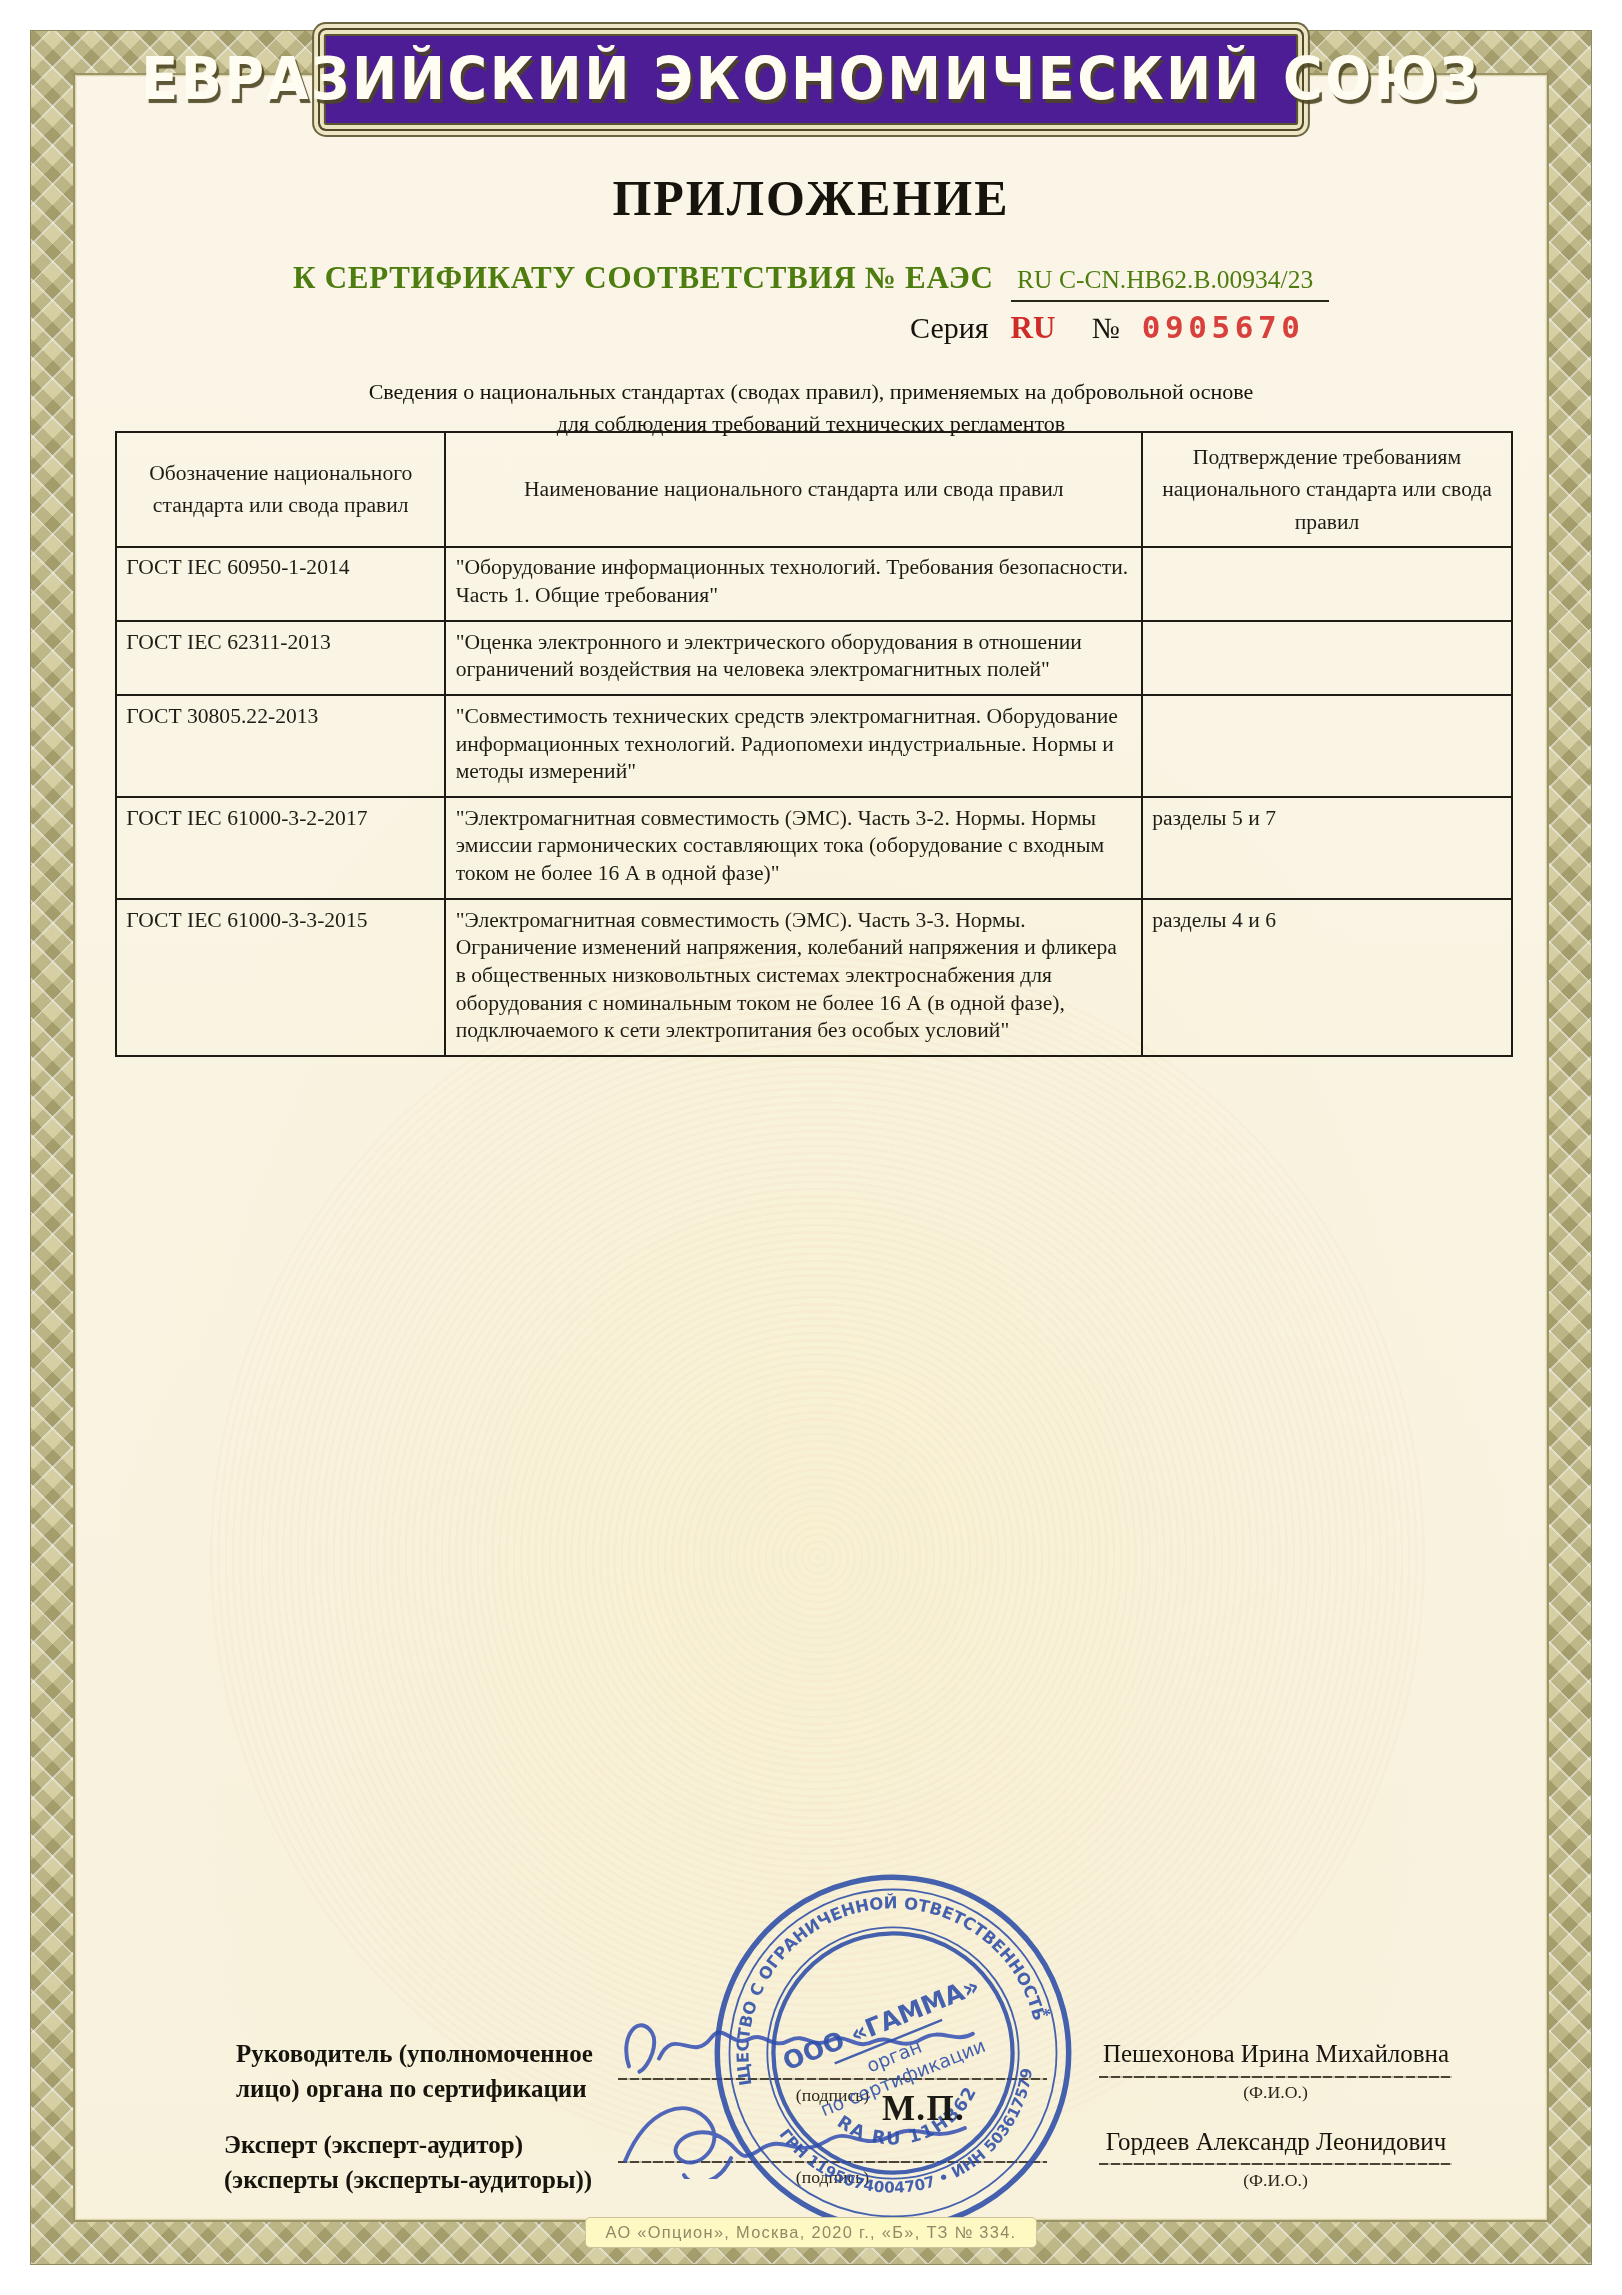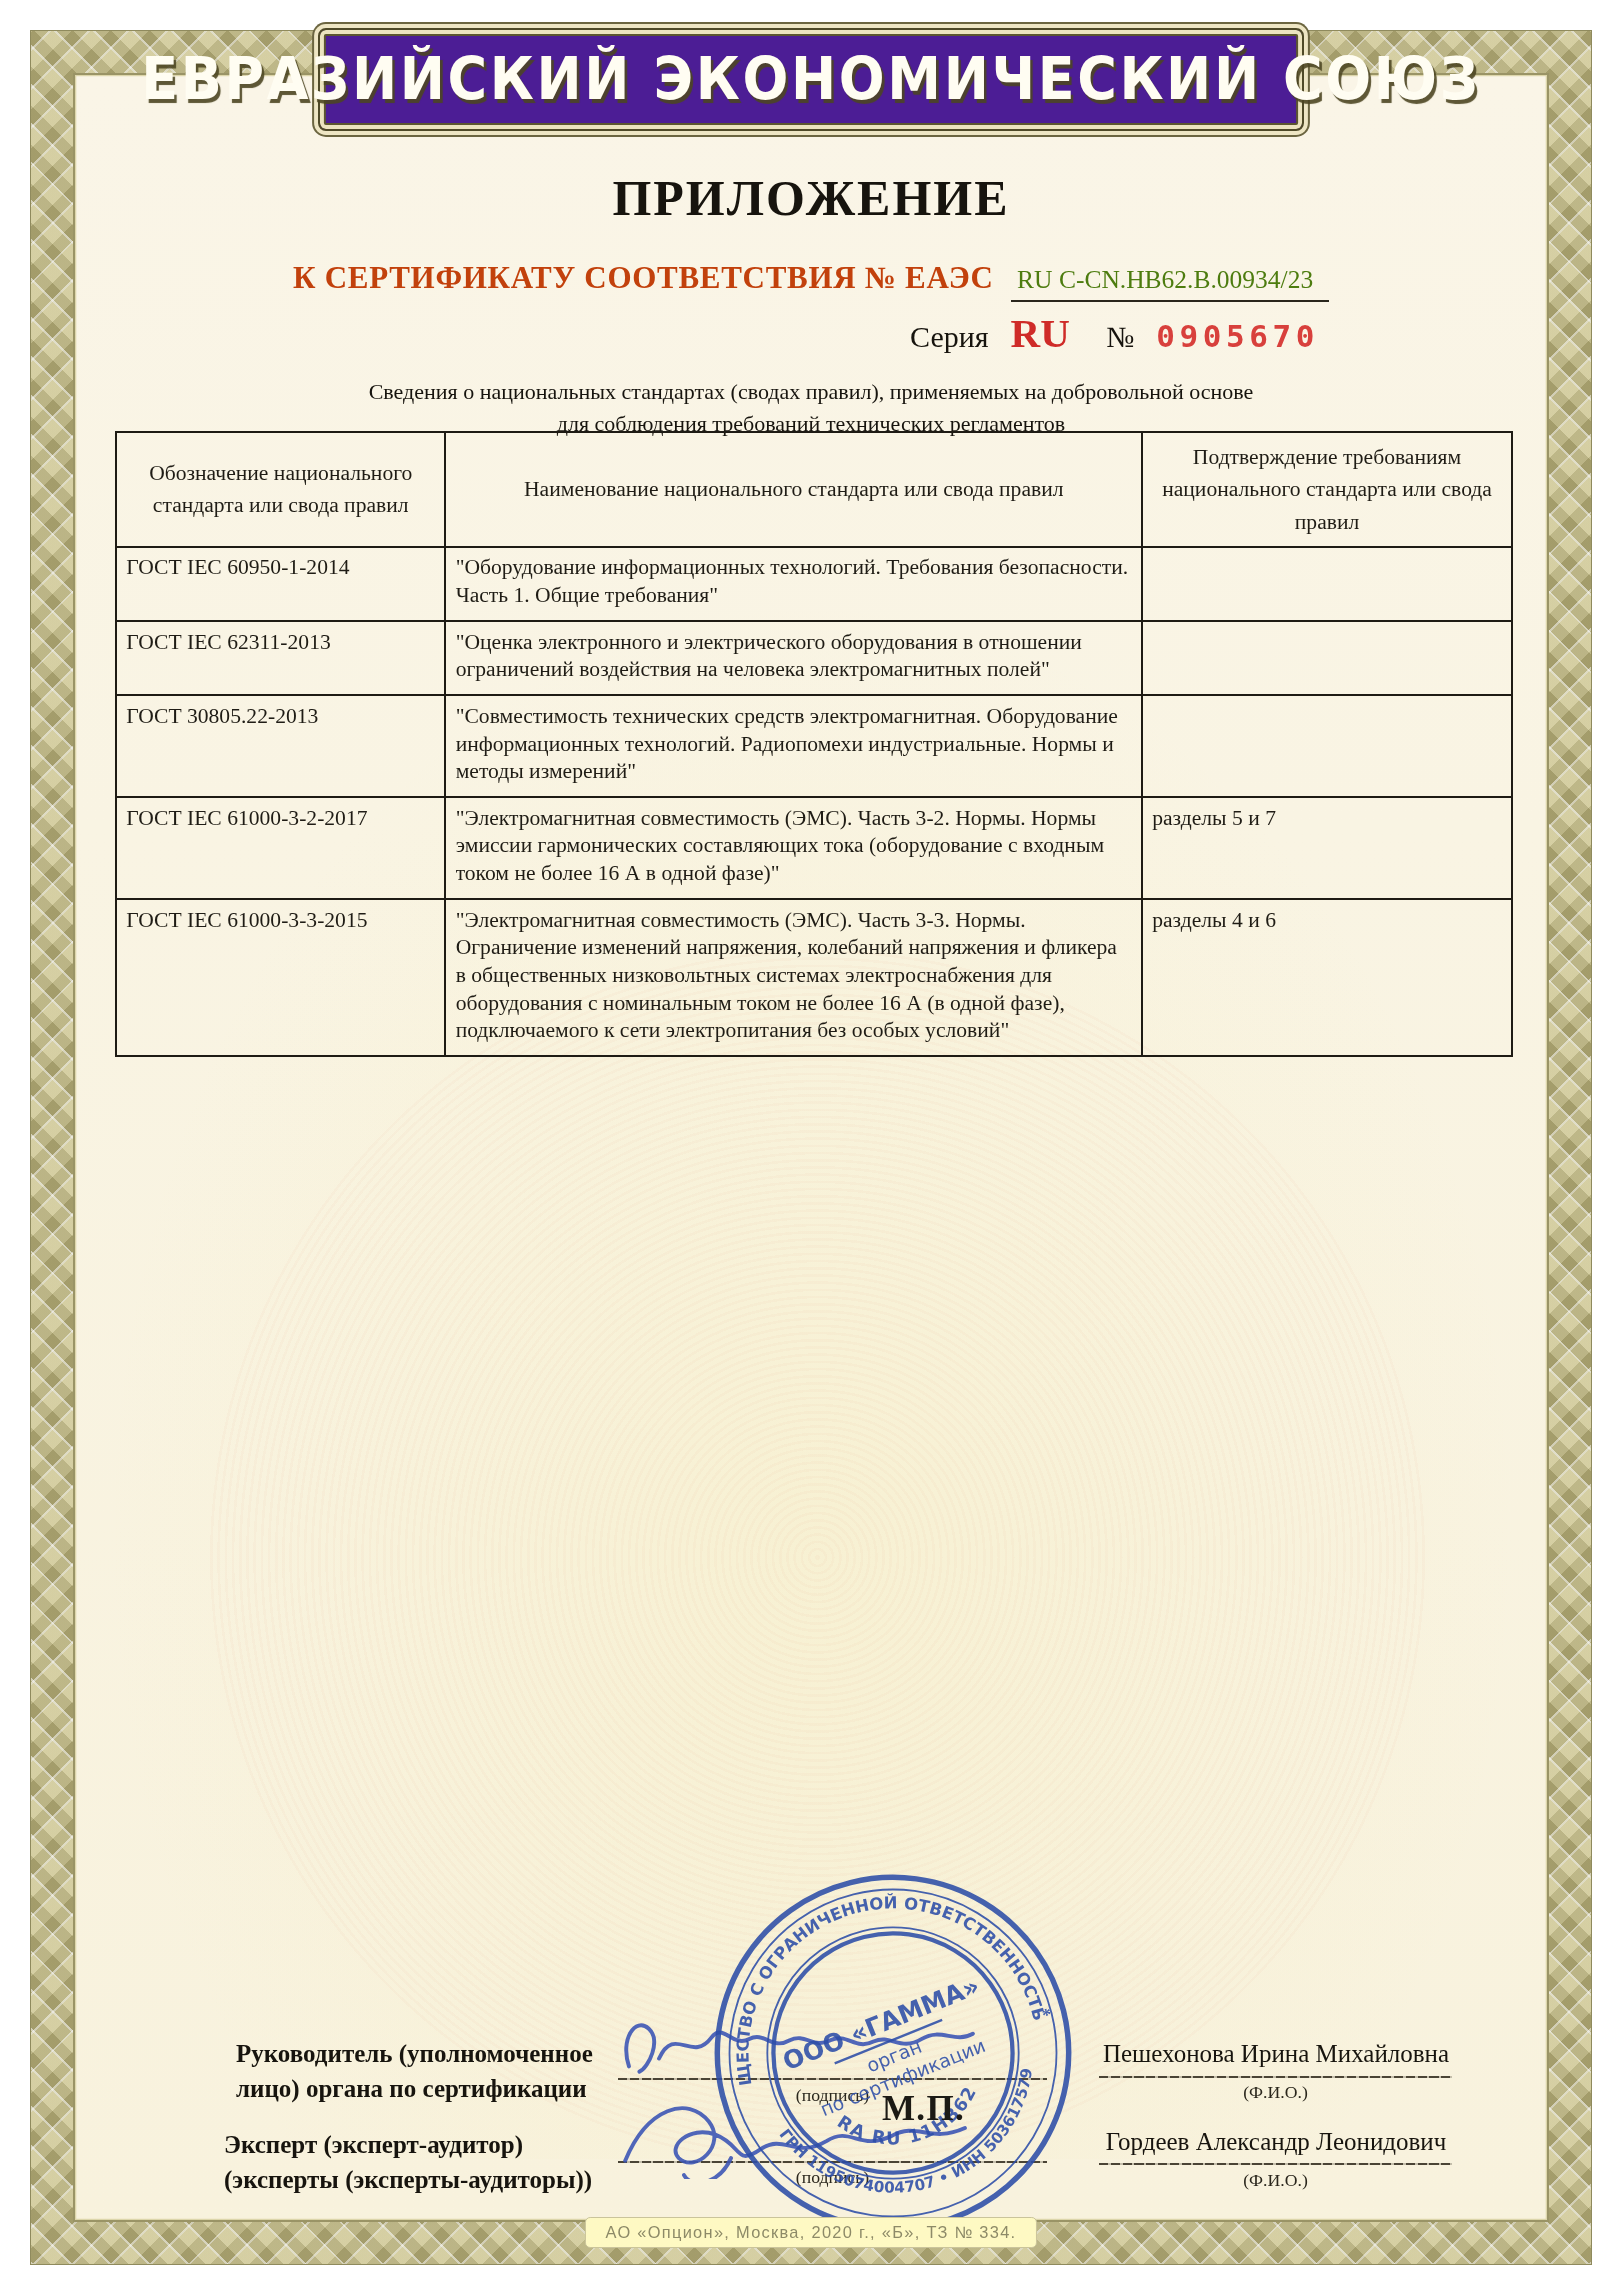--- a/index.html
+++ b/index.html
@@ -25,25 +25,25 @@
     background:#4c1d95;border:2px solid #4f4a28;border-radius:7.9px;
     box-shadow:0 0 0 3.9px #eee6c4, 0 0 0 5.9px #6b6540, inset 0 0 0 3.9px #ece4bf, inset 0 0 0 5.9px #5c5630;
     display:flex;align-items:center;justify-content:center;}
   .banner-text{font-family:"DejaVu Sans",sans-serif;font-weight:bold;font-size:54px;letter-spacing:2.6px;
     color:#fffdf2;text-shadow:2.6px 3.3px 0.7px rgba(77,70,34,.9);transform:scaleY(1.08);white-space:nowrap;}
   
   .title{position:absolute;left:0;right:0;top:169px;text-align:center;z-index:2;
     font-size:50px;font-weight:bold;letter-spacing:2px;color:#17140e;}
   .subtitle-row{position:absolute;left:0;right:0;top:260px;z-index:2;display:flex;justify-content:center;
     align-items:baseline;gap:17px;white-space:nowrap;}
-  .subtitle{font-size:31px;font-weight:bold;letter-spacing:0.7px;color:#c2410c;}
+  .subtitle{font-size:31px;font-weight:bold;letter-spacing:0.7px;color:#4d7c0f;}
   .certnum{font-size:25.5px;color:#4d7c0f;border-bottom:2px solid #2a261c;padding:0 15.7px 5.2px 6.5px;}
   .series-row{position:absolute;left:910px;top:309px;z-index:2;display:flex;align-items:baseline;gap:22px;white-space:nowrap;}
   .series-label{font-size:30px;color:#17140e;}
-  .series-code{font-size:41px;font-weight:bold;color:#cf2b28;}
+  .series-code{font-size:31px;font-weight:bold;color:#cf2b28;}
   .num-sign{font-size:29.4px;color:#17140e;margin-left:14.4px;}
   .blank-num{font-size:31px;font-weight:bold;font-family:"DejaVu Sans Mono",monospace;color:#d8403c;letter-spacing:4.6px;}
   .intro{position:absolute;left:0;right:0;top:376px;z-index:2;text-align:center;font-size:22px;line-height:1.45;color:#17140e;}
   
   .tbl-wrap{position:absolute;left:115px;top:431px;width:1398px;z-index:2;}
   table.doc{border-collapse:collapse;width:100%;border:2.6px solid #1e1b14;}
   table.doc th, table.doc td{border:2px solid #1e1b14;font-size:21.6px;line-height:1.28;vertical-align:top;
     padding:6.5px 10.5px 10.5px 9.2px;font-weight:normal;}
   table.doc thead th{text-align:center;vertical-align:middle;padding:7.9px 9.2px;border-bottom:2.6px solid #1e1b14;line-height:1.5;}
   .col-des{width:23.6%;}.col-name{width:49.9%;}.col-conf{width:26.5%;}

